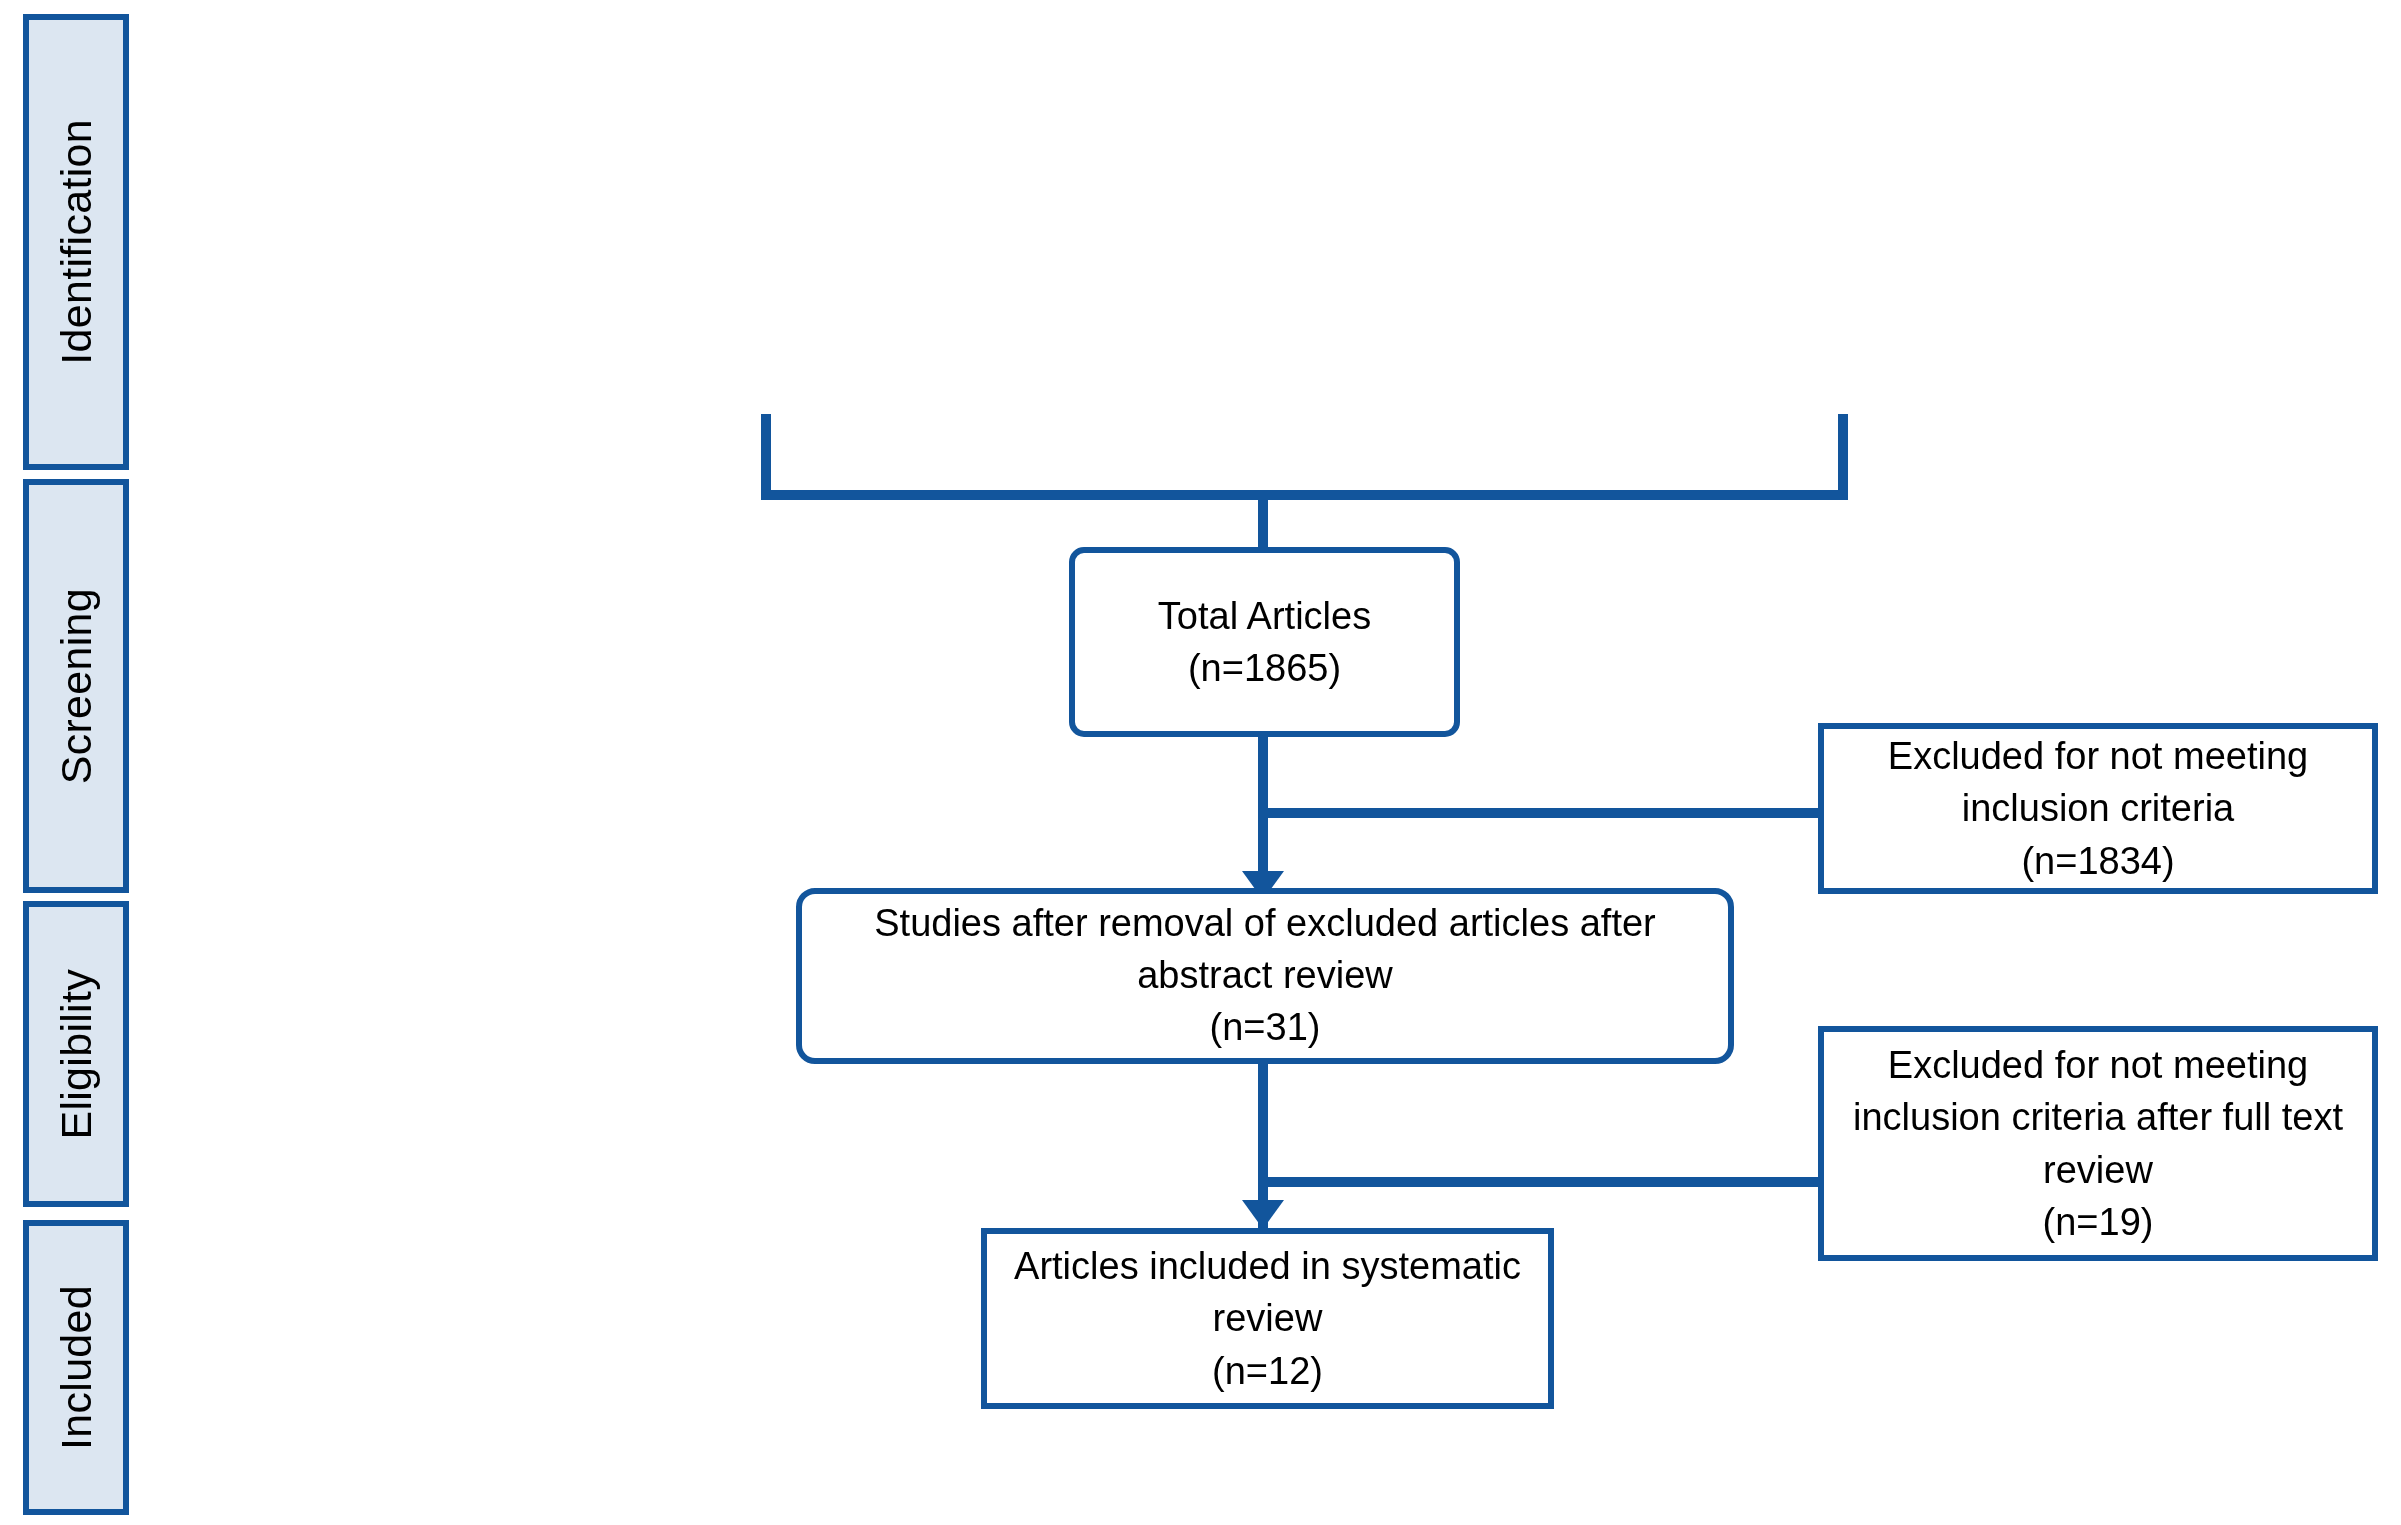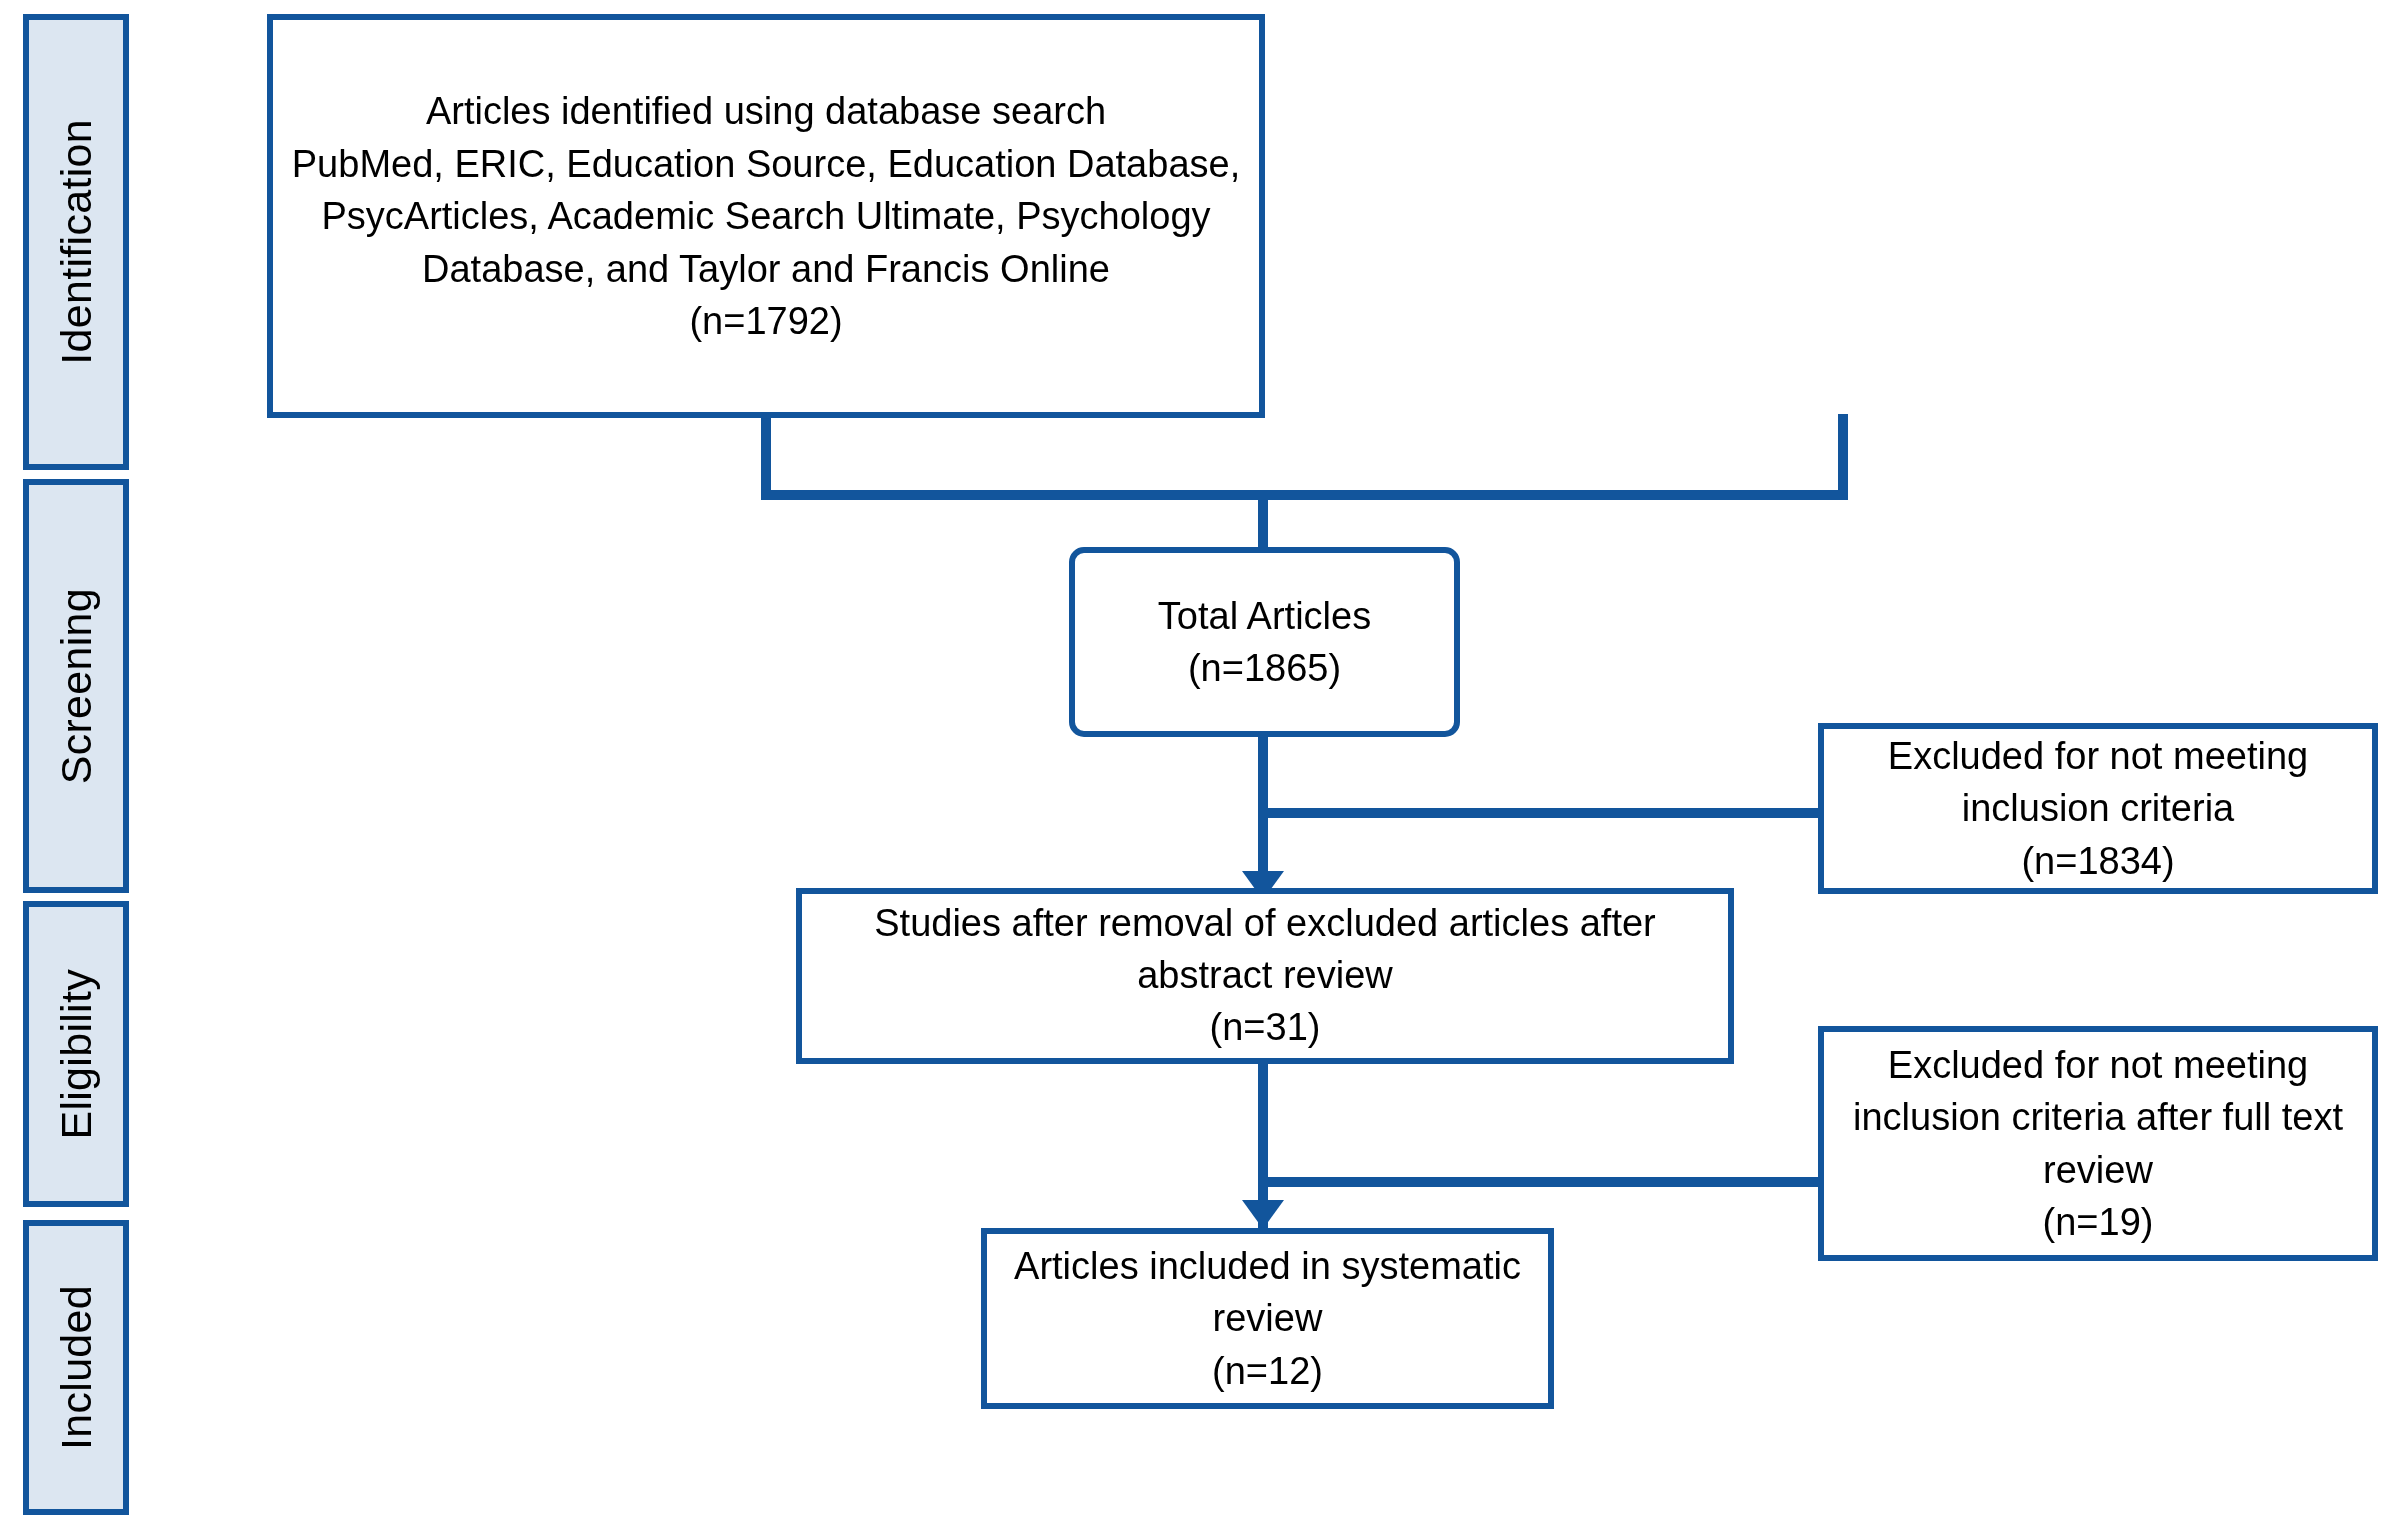--- a/index.html
+++ b/index.html
@@ -102,41 +102,34 @@
   <div class="conn" style="left:1258px; top:733px; width:10.4px; height:189px;"></div>
   <div class="arrowhead" style="left:1242px; top:871px;"></div>
 
   <div class="conn" style="left:1258px; top:808px; width:587px; height:10.4px;"></div>
 
   <div class="conn" style="left:1258px; top:1062px; width:10.4px; height:169px;"></div>
   <div class="arrowhead" style="left:1242px; top:1200px;"></div>
 
   <div class="conn" style="left:1258px; top:1177px; width:587px; height:10.4px;"></div>
 
-  <div class="node" style="left:267px; top:14.3px; width:998px; height:404px;">
-    <div class="node-text">Articles identified using database search
-PubMed, ERIC, Education Source, Education Database,
-PsycArticles, Academic Search Ultimate, Psychology
-Database, and Taylor and Francis Online
-(n=1792)</div>
-  </div>
 
 
   <div class="node" style="left:1069px; top:547px; width:391px; height:190px;border-radius:15px;">
     <div class="node-text">Total Articles
 (n=1865)</div>
   </div>
 
   <div class="node" style="left:1818px; top:723px; width:560px; height:171px;">
     <div class="node-text">Excluded for not meeting
 inclusion criteria
 (n=1834)</div>
   </div>
 
-  <div class="node" style="left:796px; top:888px; width:938px; height:176px;">
+  <div class="node" style="left:796px; top:888px; width:938px; height:176px;border-radius:19px;">
     <div class="node-text tight">Studies after removal of excluded articles after
 abstract review
 (n=31)</div>
   </div>
 
   <div class="node" style="left:1818px; top:1026px; width:560px; height:235px;">
     <div class="node-text">Excluded for not meeting
 inclusion criteria after full text
 review
 (n=19)</div>

